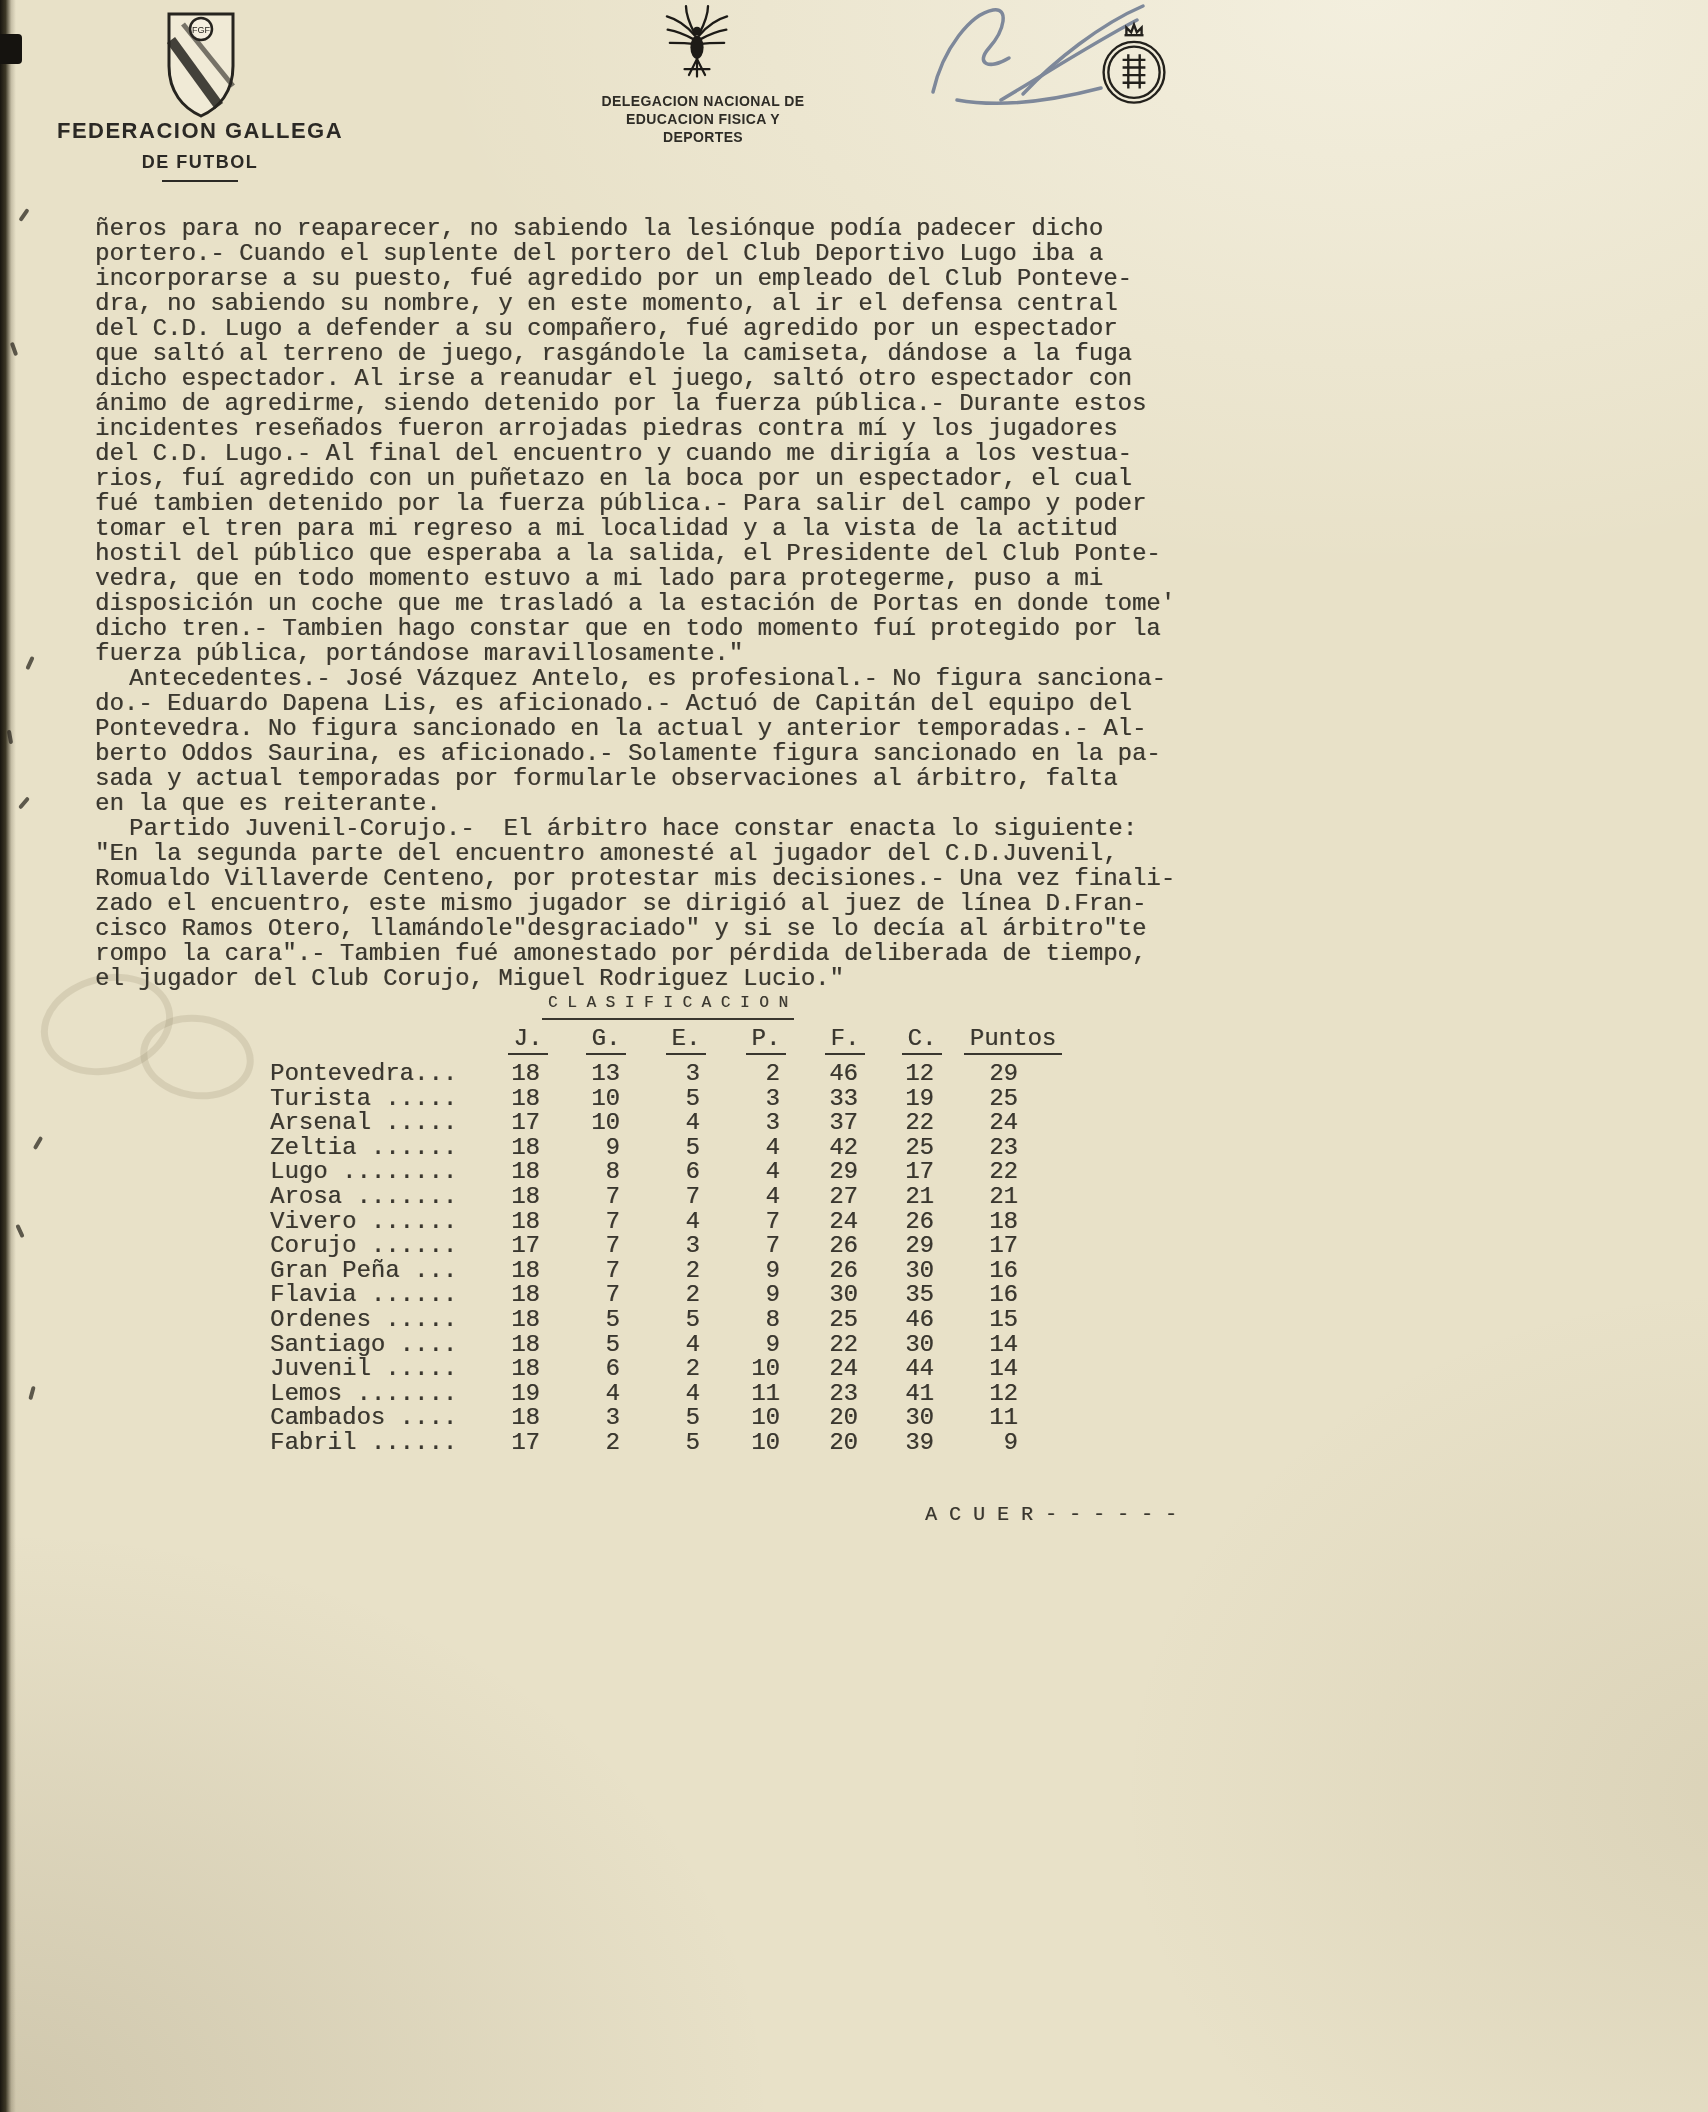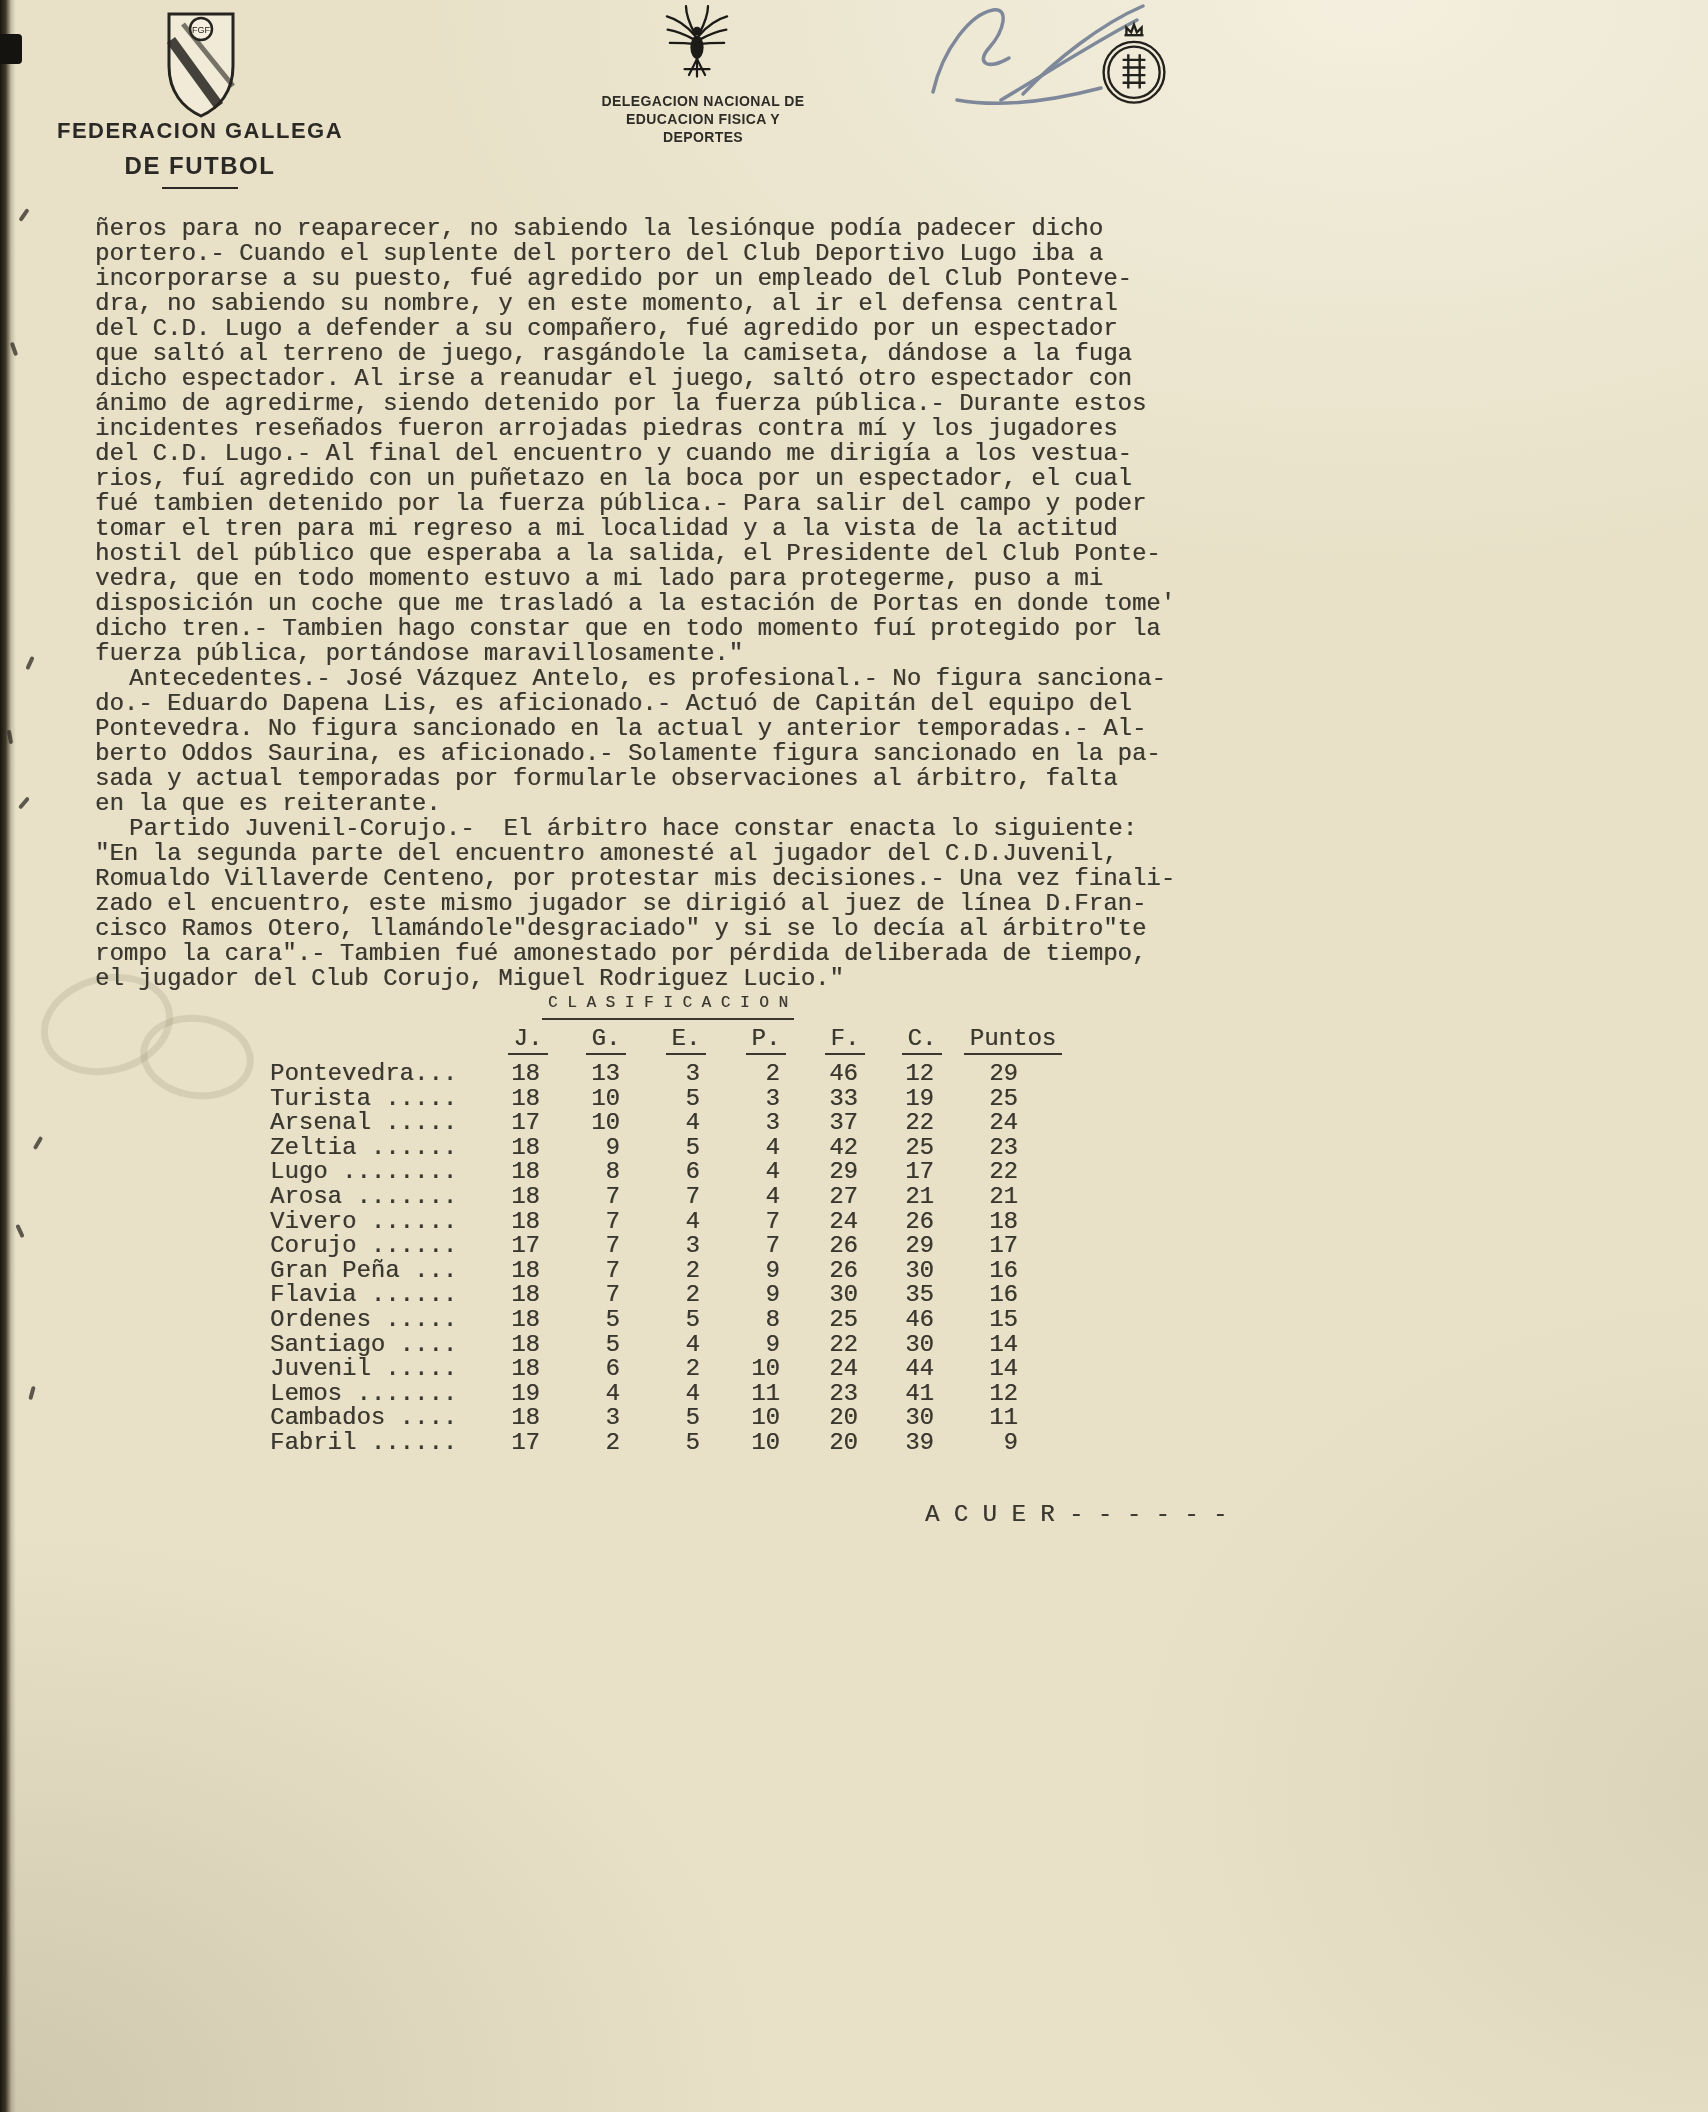--- a/index.html
+++ b/index.html
@@ -24,21 +24,21 @@
     background: linear-gradient(90deg, #18150f 0%, #3d3827 35%, rgba(90,82,60,0.25) 70%, rgba(90,82,60,0) 100%);
   }
   .corner-tab { position: absolute; left: 0; top: 34px; width: 22px; height: 30px; background: #15130f; border-radius: 0 4px 4px 0; }
   .right-edge-line { position: absolute; right: 4px; top: 1630px; bottom: 0; width: 3px; background: rgba(40,36,28,0.45); }
   .mark { position: absolute; width: 4px; height: 14px; background: #2e2a22; border-radius: 2px; opacity: 0.75; }
   .pencil-ring { position: absolute; border: 7px solid rgba(125,112,82,0.16); border-radius: 50%; }
 
   
   .org-block { position: absolute; left: 50px; top: 118px; width: 300px; text-align: center; font-family: "Liberation Sans", sans-serif; color: #2b2925; }
   .org-line1 { font-size: 22px; font-weight: 600; letter-spacing: 1.5px; }
-  .org-line2 { font-size: 24px; font-weight: 600; letter-spacing: 1.5px; margin-top: 8px; }
+  .org-line2 { font-size: 18px; font-weight: 600; letter-spacing: 1.5px; margin-top: 8px; }
   .org-rule { width: 76px; border-top: 2px solid #2b2925; margin: 7px auto 0 auto; }
   .shield-wrap { position: absolute; left: 160px; top: 8px; }
   .eagle-wrap { position: absolute; left: 664px; top: 4px; }
   .delegation { position: absolute; left: 588px; top: 92px; width: 230px; text-align: center; font-family: "Liberation Sans", sans-serif; font-size: 14px; font-weight: bold; letter-spacing: 0.4px; line-height: 18px; color: #2e2c26; }
   .signature-wrap { position: absolute; left: 905px; top: -4px; }
   .crest-wrap { position: absolute; left: 1094px; top: 20px; }
 
   
   .typewriter {
     position: absolute; left: 95px; top: 216px; width: 1115px;
@@ -63,21 +63,21 @@
   .cls-table th:nth-child(4) { width: 80px; }
   .cls-table th:nth-child(5) { width: 80px; }
   .cls-table th:nth-child(6) { width: 78px; }
   .cls-table th:nth-child(7) { width: 76px; }
   .cls-table th:nth-child(8) { width: 106px; }
   .cls-table td { padding: 0; line-height: 24.6px; }
   .cls-table td.team { text-align: left; }
   .cls-table td.num { text-align: right; padding-right: 26px; }
   .cls-table td.num:last-child { padding-right: 48px; }
 
-  .footer-line { margin-top: 46px; margin-left: 830px; font-size: 24px; white-space: pre; }
+  .footer-line { margin-top: 46px; margin-left: 830px; font-size: 20px; white-space: pre; }
 </style>
 </head>
 <body>
 
 <div class="page">
 
   <div class="left-edge"></div>
   <div class="corner-tab"></div>
   <div class="right-edge-line"></div>
   <div class="mark" style="left:22px;top:208px;transform:rotate(35deg)"></div>

